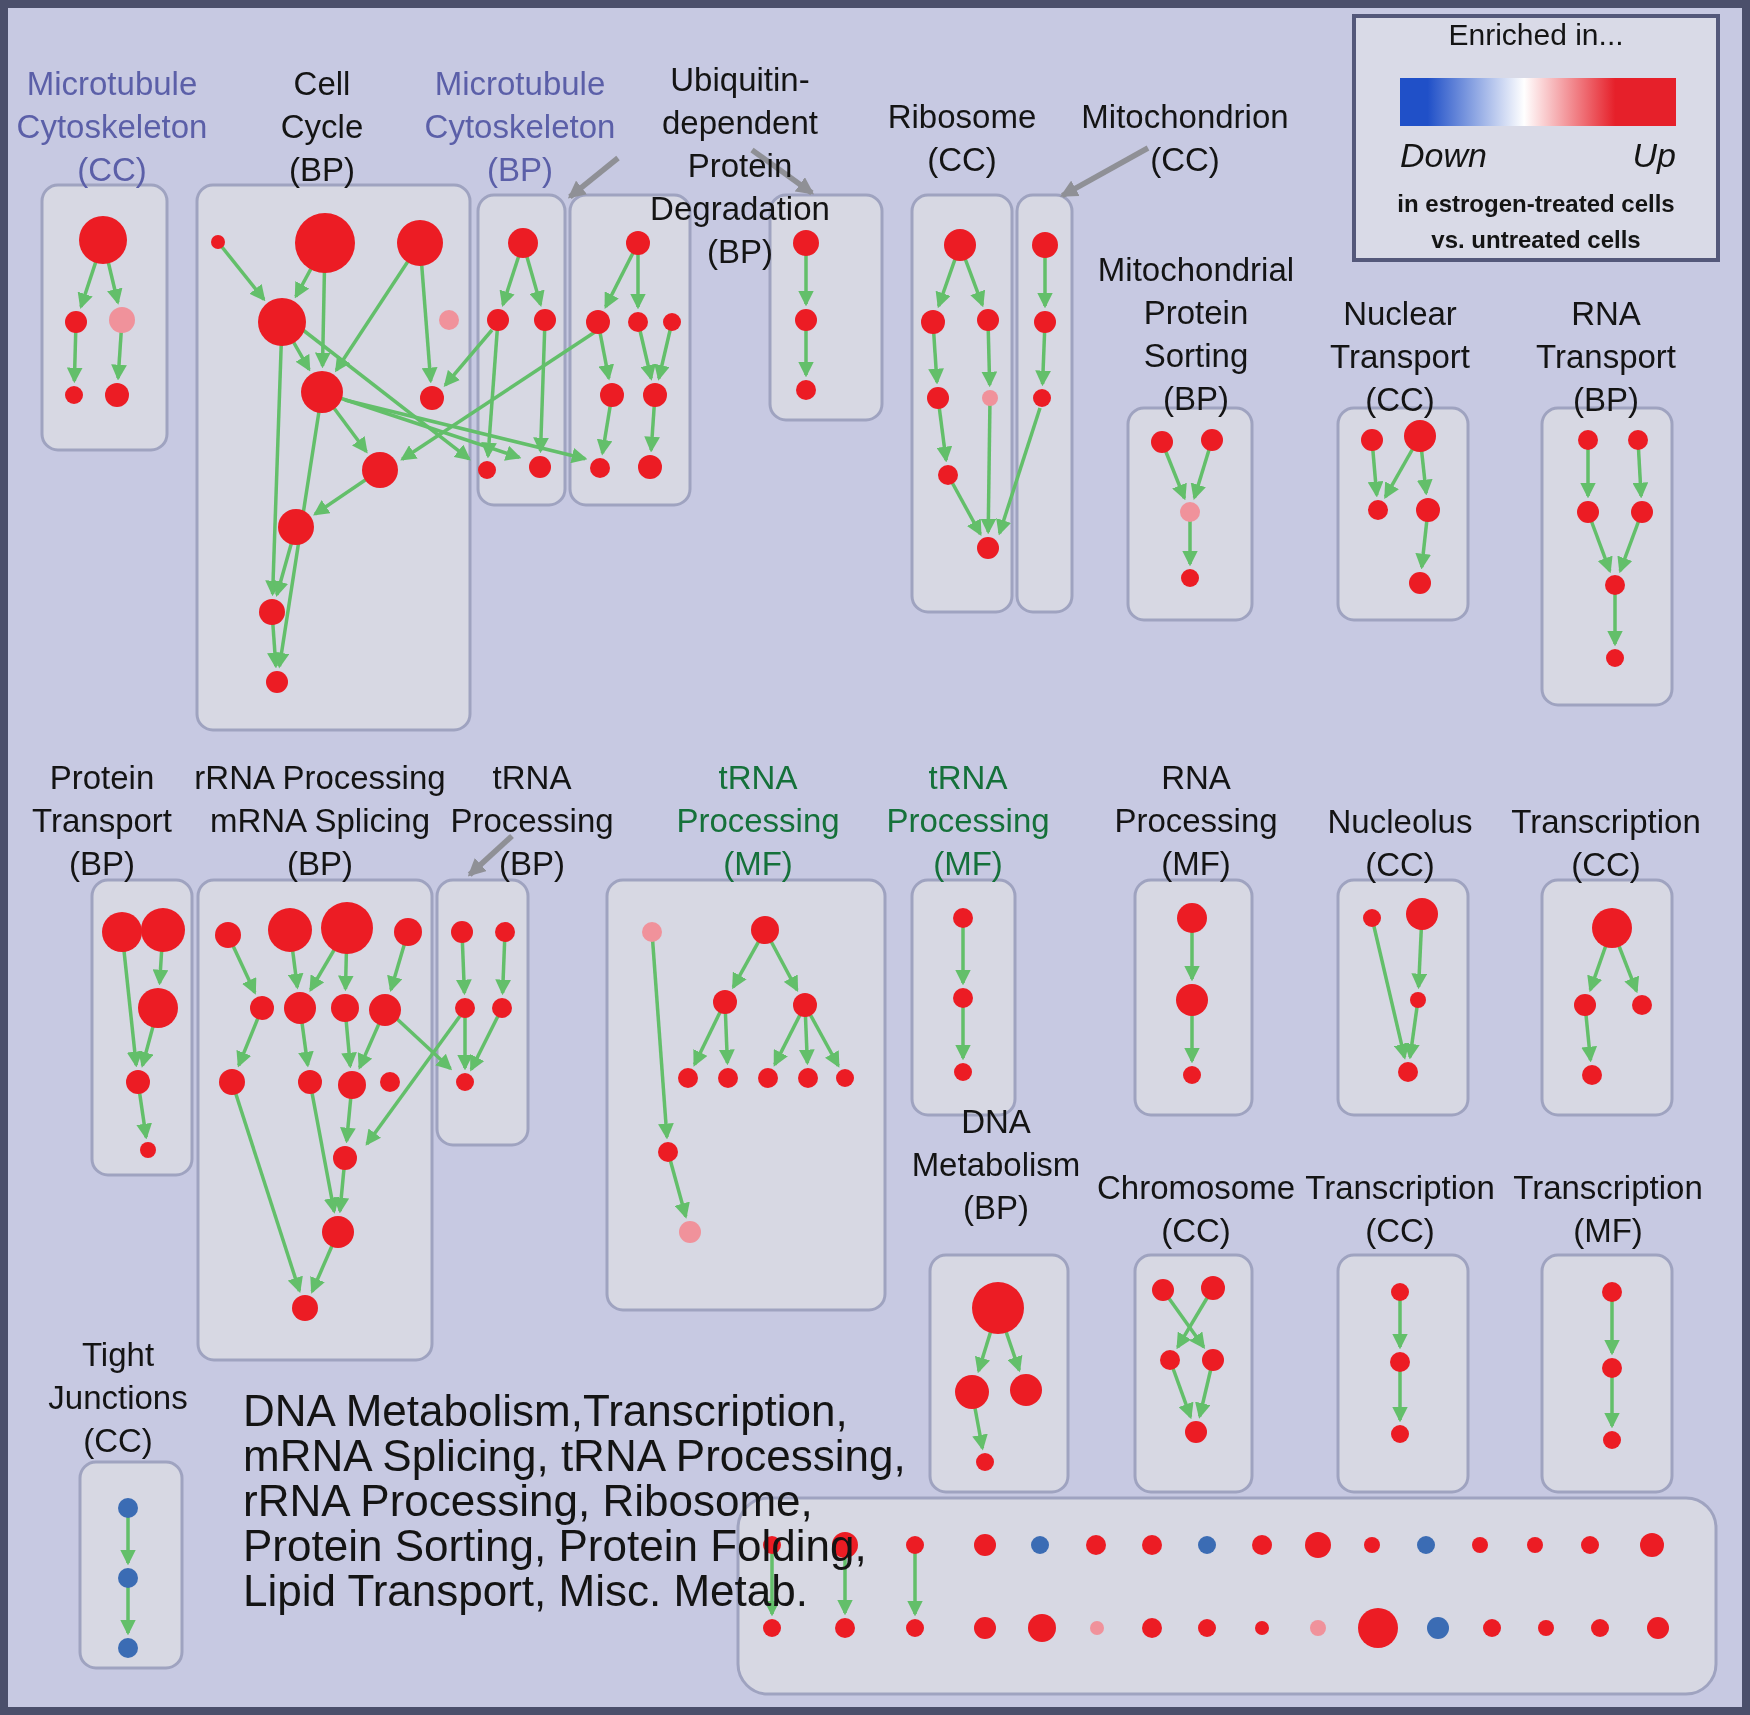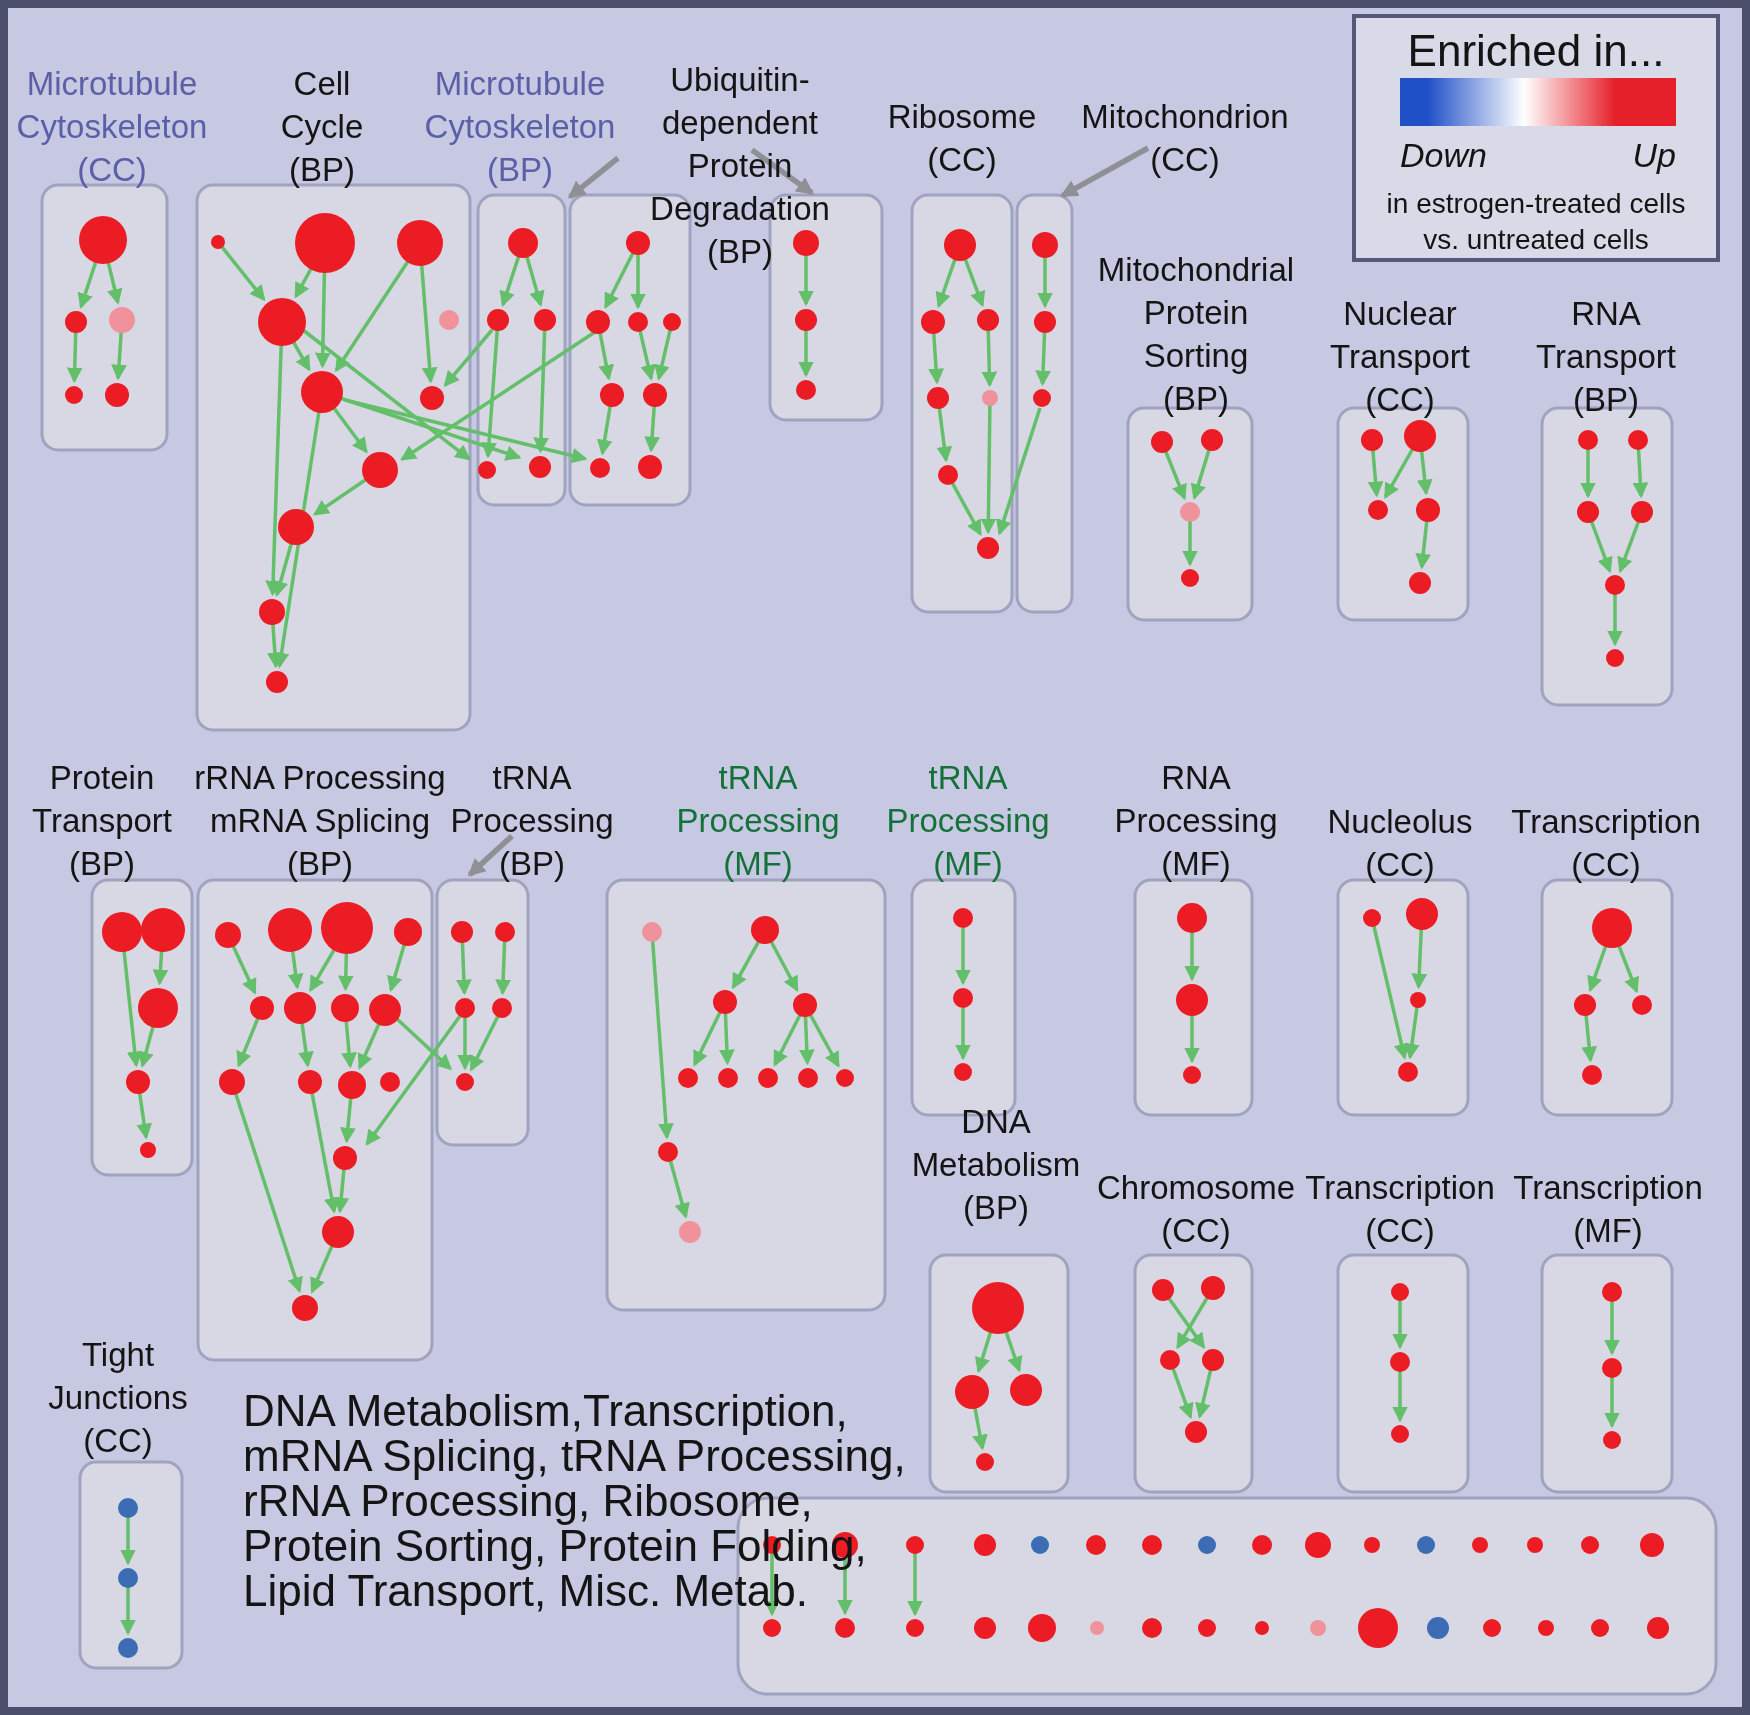--- a/index.html
+++ b/index.html
@@ -21,25 +21,25 @@
   .c-blue{color:var(--label_blue,#5b5fa8);}
   .c-green{color:var(--label_green,#15713a);}
   #misc-text{position:absolute;font-size:44px;line-height:45px;color:var(--label_black,#141414);
              z-index:2;white-space:nowrap;}
   #legend{
     position:absolute;left:1352px;top:14px;width:368px;height:248px;
     background:var(--legend_bg,#d9dae7);
     border:4px solid var(--legend_border,#54587a);
     box-sizing:border-box;z-index:3;text-align:center;color:var(--label_black,#141414);
   }
-  #legend .title{font-size:44px;margin-top:8px;}
+  #legend .title{font-size:30px;}
   #legend-gradient{position:absolute;left:44px;top:60px;width:276px;height:48px;}
   #legend .du{position:absolute;left:44px;top:118px;width:276px;display:flex;
               justify-content:space-between;font-size:34px;font-style:italic;}
-  #legend .sub{position:absolute;left:0;top:168px;width:100%;font-size:28px;line-height:36px;}
+  #legend .sub{position:absolute;left:0;top:168px;width:100%;font-size:24px;line-height:36px;font-weight:bold;}
 </style>
 </head>
 <body>
 
 <div id="canvas">
   <svg id="diagram" width="1750" height="1715" viewBox="0 0 1750 1715">
       <defs>
         <marker id="arrow-green" viewBox="0 0 10 10" refX="8.5" refY="5" markerWidth="4.5" markerHeight="4.5" orient="auto" markerUnits="strokeWidth">
           <path d="M0,0 L10,5 L0,10 z" fill="#63bf6a"></path>
         </marker>

